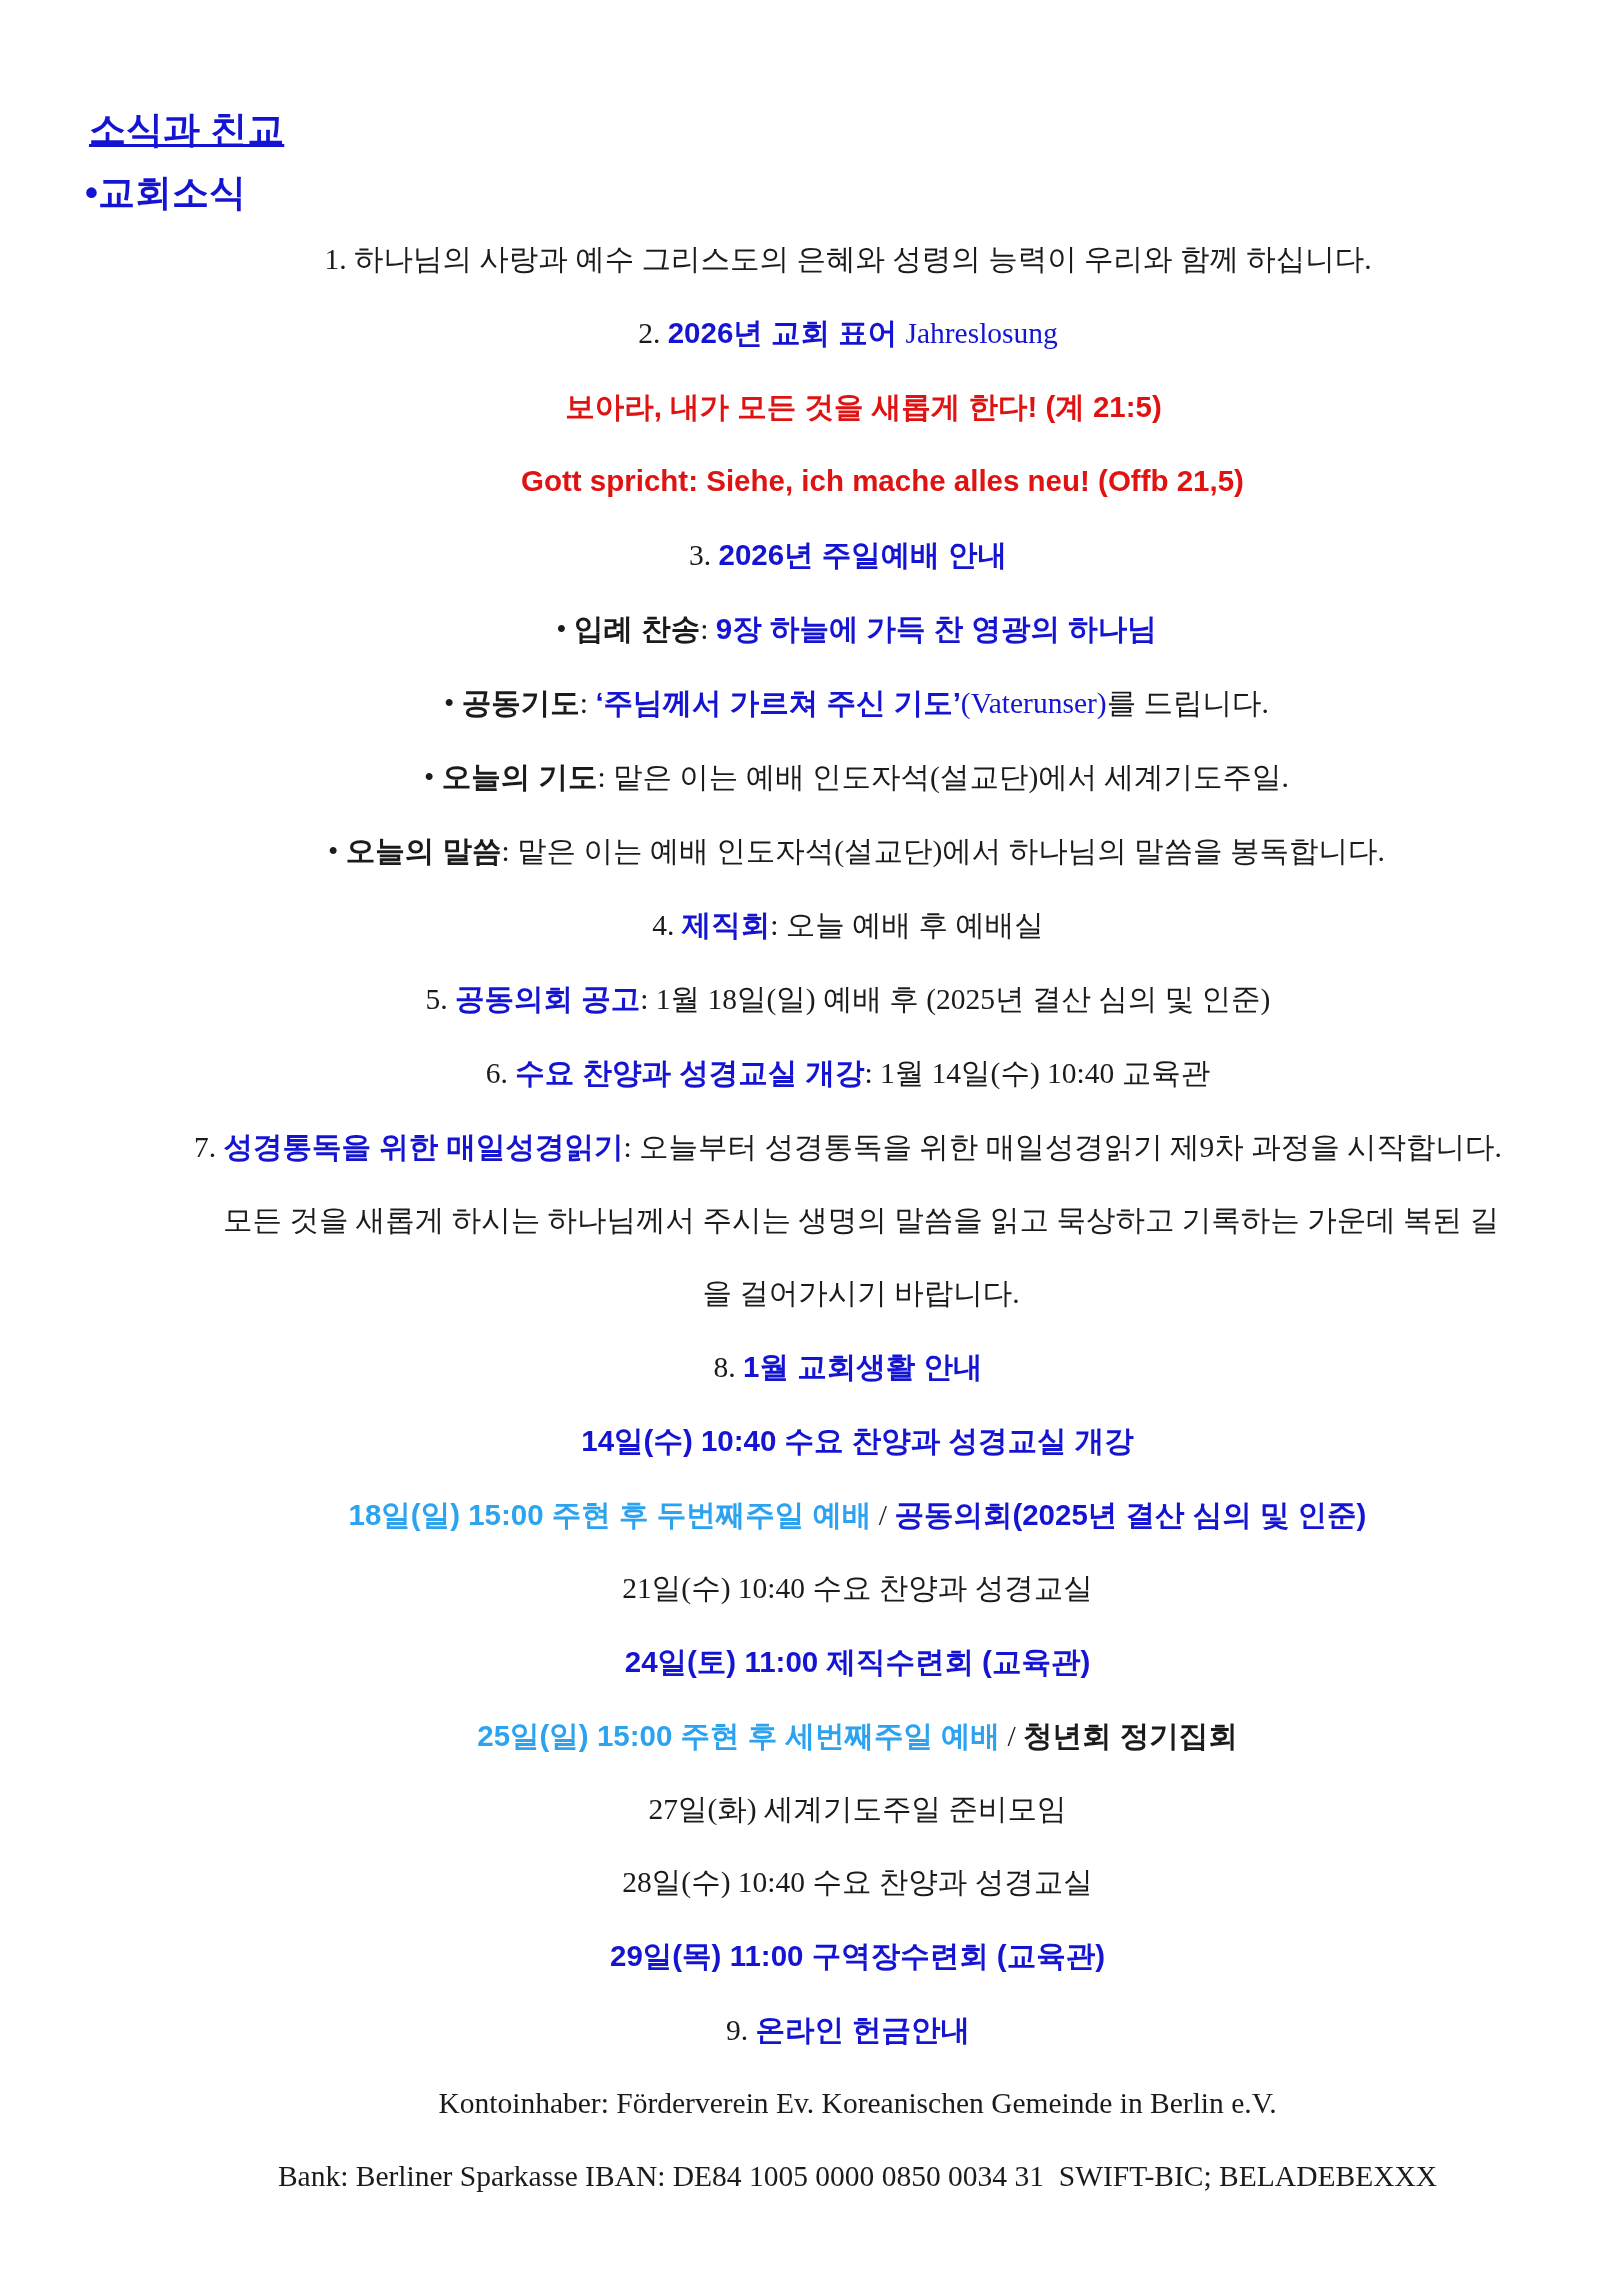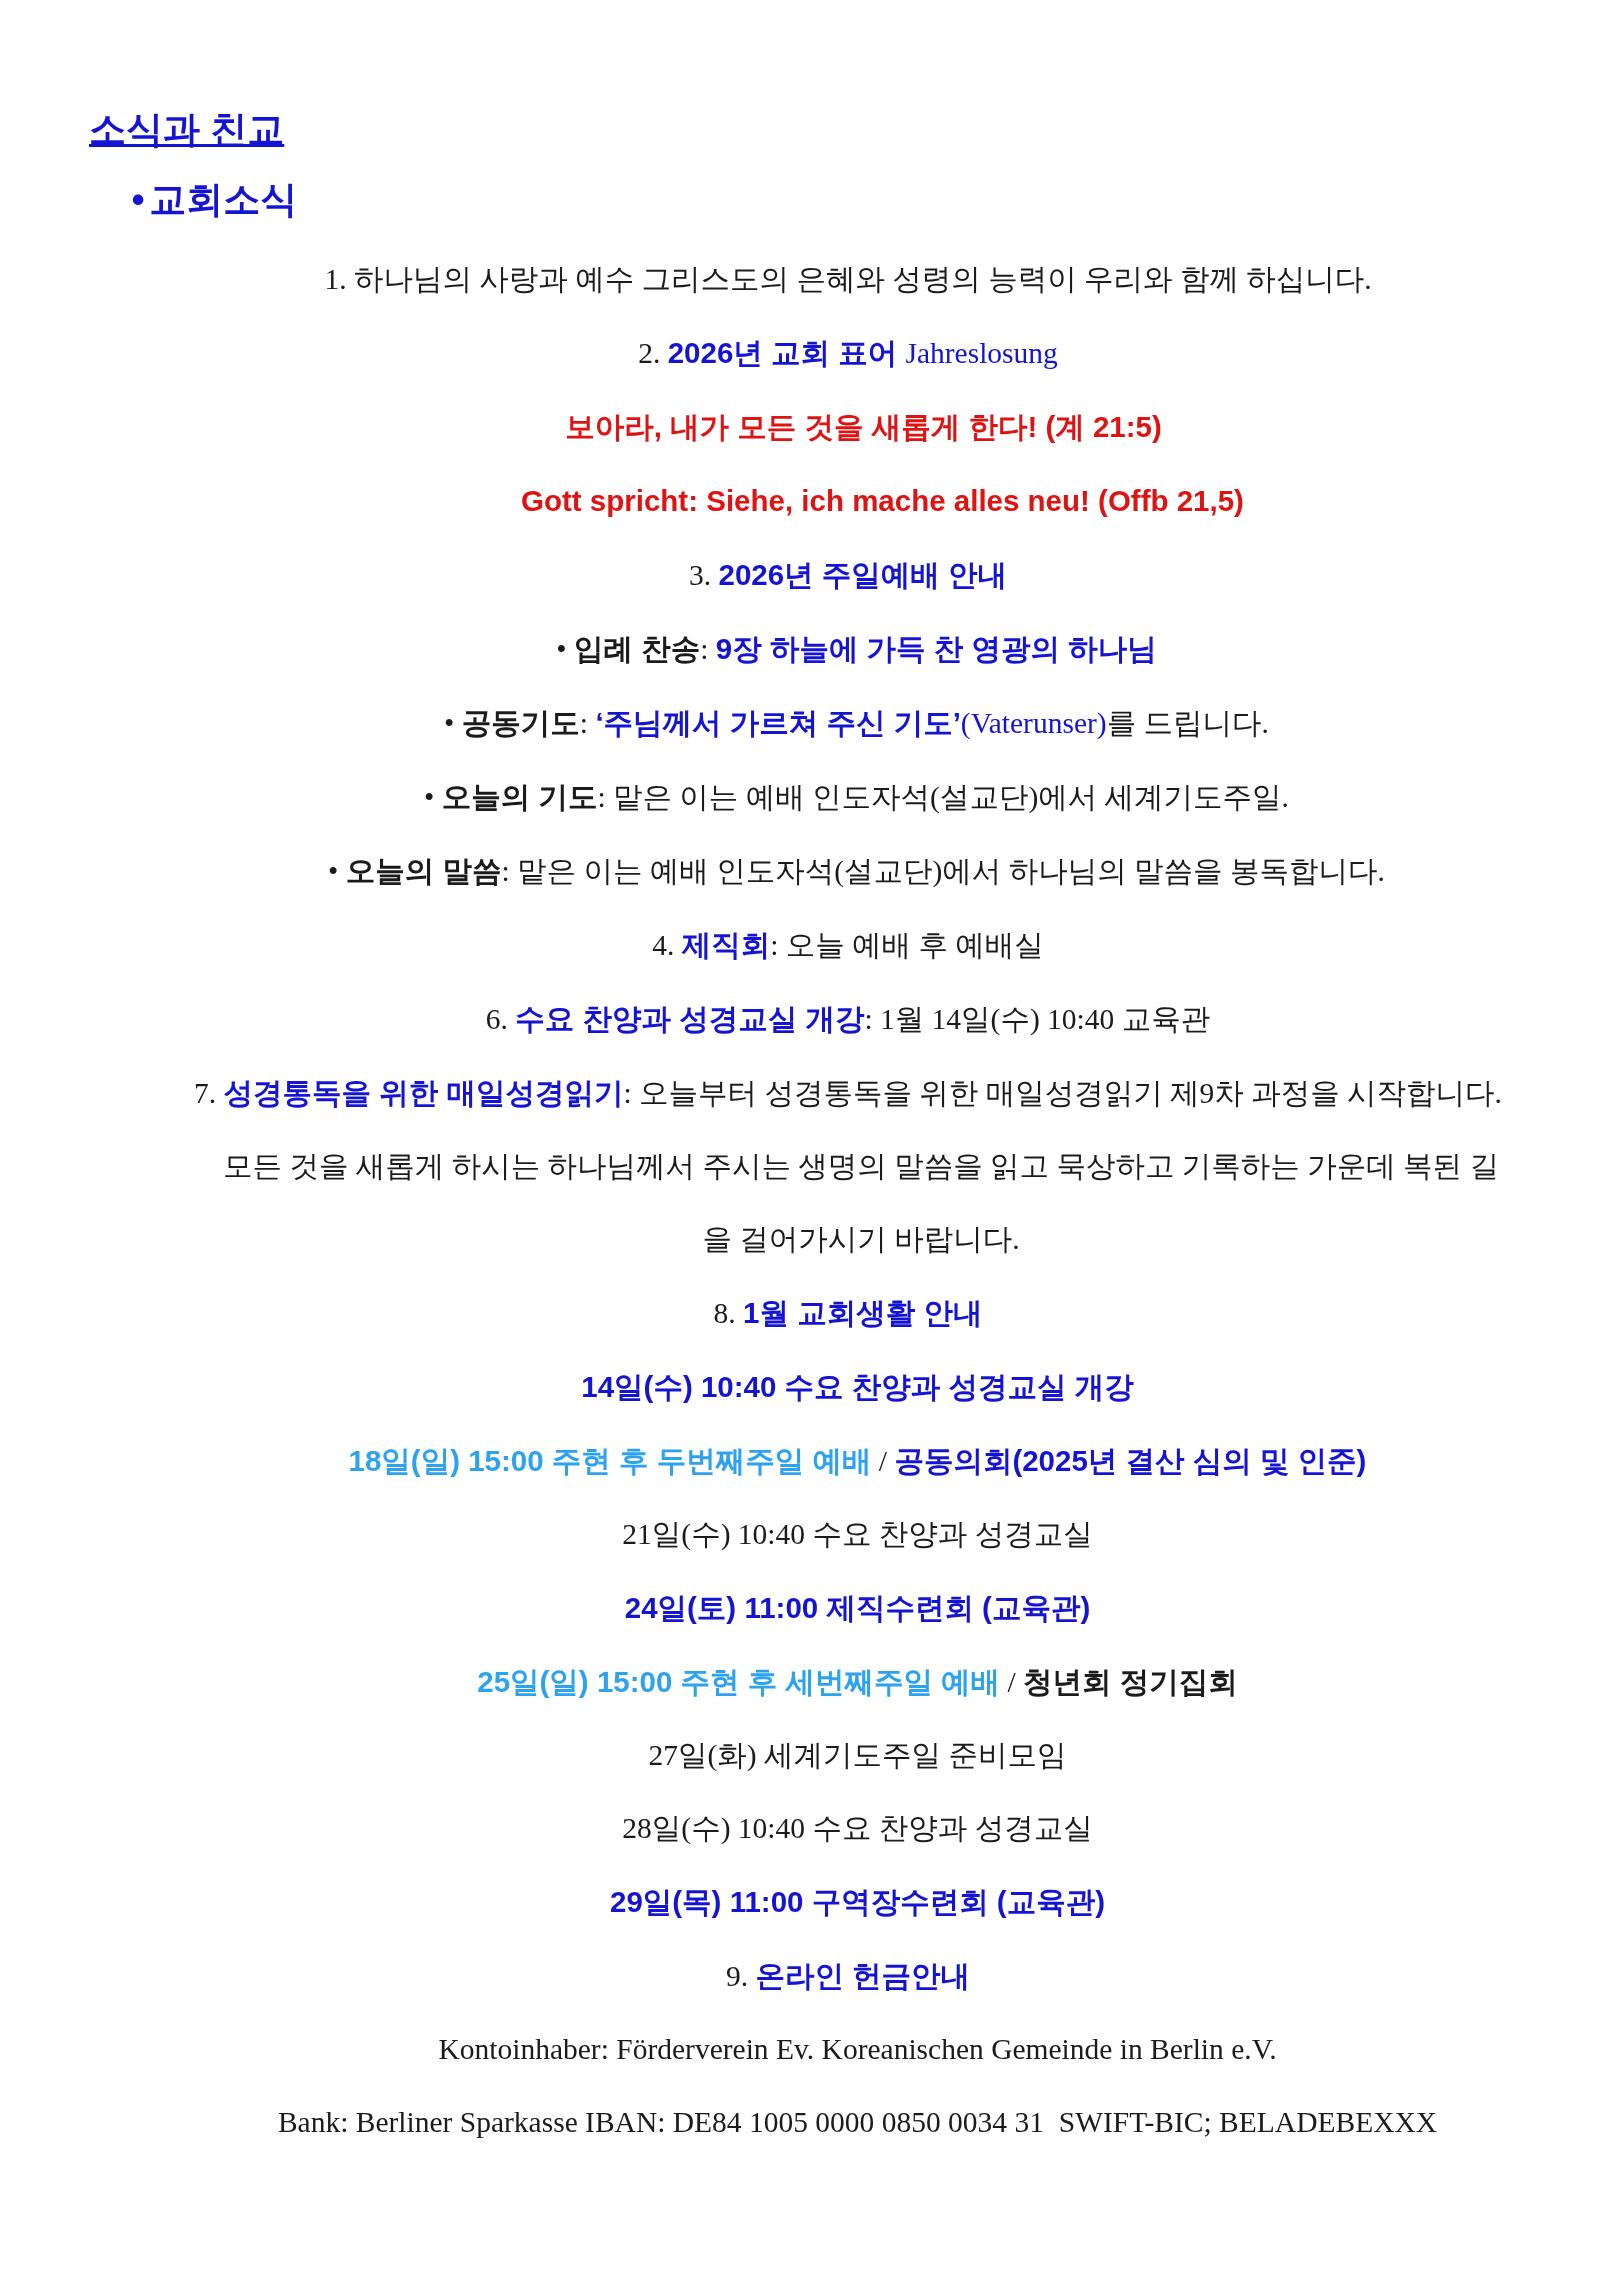--- a/index.html
+++ b/index.html
@@ -24,23 +24,23 @@
     margin:0;
     padding-left:89px;
     font-family:"Liberation Sans","DejaVu Sans",sans-serif;
     font-weight:bold;
     font-size:37px;
     line-height:65px;
     color:var(--blue);
     text-decoration:underline;
   }
   .section{
-    margin:10px;
-    padding-left:117px;
-    font-family:Liberation Mono, monospace;
+    margin:0;
+    padding-left:85px;
+    font-family:Liberation Sans, sans-serif;
     font-weight:bold;
     font-size:37px;
     line-height:61px;
     color:var(--blue);
   }
   .line{
     margin:0;
     font-size:29.5px;
     line-height:73px;
     white-space:pre;
@@ -97,20 +97,21 @@
       <p class="line in-num"><span class="s-k">1. </span><span class="s-k">하나님의 사랑과 예수 그리스도의 은혜와 성령의 능력이 우리와 함께 하십니다.</span></p>
       <p class="line in-num"><span class="s-k">2. </span><span class="s-b">2026년 교회 표어 </span><span class="s-bserif">Jahreslosung</span></p>
       <p class="line in-cont"><span class="s-r">보아라, 내가 모든 것을 새롭게 한다! (계 21:5)</span></p>
       <p class="line in-cont"><span class="s-rserif">Gott spricht: Siehe, ich mache alles neu! (Offb 21,5)</span></p>
       <p class="line in-num"><span class="s-k">3. </span><span class="s-b">2026년 주일예배 안내</span></p>
       <p class="line in-bullet"><span class="s-k">• </span><span class="s-kb">입례 찬송</span><span class="s-k">: </span><span class="s-b">9장 하늘에 가득 찬 영광의 하나님</span></p>
       <p class="line in-bullet"><span class="s-k">• </span><span class="s-kb">공동기도</span><span class="s-k">: </span><span class="s-b">‘주님께서 가르쳐 주신 기도’</span><span class="s-bserif">(Vaterunser)</span><span class="s-k">를 드립니다.</span></p>
       <p class="line in-bullet"><span class="s-k">• </span><span class="s-kb">오늘의 기도</span><span class="s-k">: </span><span class="s-k">맡은 이는 예배 인도자석(설교단)에서 세계기도주일.</span></p>
       <p class="line in-bullet"><span class="s-k">• </span><span class="s-kb">오늘의 말씀</span><span class="s-k">: </span><span class="s-k">맡은 이는 예배 인도자석(설교단)에서 하나님의 말씀을 봉독합니다.</span></p>
       <p class="line in-num"><span class="s-k">4. </span><span class="s-b">제직회</span><span class="s-k">: 오늘 예배 후 예배실</span></p>
+      <p class="line in-num"><span class="s-k">5. </span><span class="s-b">공동의회 공고</span><span class="s-k">: 1월 18일(일) 예배 후 (2025년 결산 심의 및 인준)</span></p>
       <p class="line in-num"><span class="s-k">6. </span><span class="s-b">수요 찬양과 성경교실 개강</span><span class="s-k">: 1월 14일(수) 10:40 교육관</span></p>
       <p class="line in-num"><span class="s-k">7. </span><span class="s-b">성경통독을 위한 매일성경읽기</span><span class="s-k">: 오늘부터 성경통독을 위한 매일성경읽기 제9차 과정을 시작합니다.</span></p>
       <p class="line in-cont2"><span class="s-k">모든 것을 새롭게 하시는 하나님께서 주시는 생명의 말씀을 읽고 묵상하고 기록하는 가운데 복된 길</span></p>
       <p class="line in-cont2"><span class="s-k">을 걸어가시기 바랍니다.</span></p>
       <p class="line in-num"><span class="s-k">8. </span><span class="s-b">1월 교회생활 안내</span></p>
       <p class="line in-sched"><span class="s-b">14일(수) 10:40 수요 찬양과 성경교실 개강</span></p>
       <p class="line in-sched"><span class="s-lb">18일(일) 15:00 주현 후 두번째주일 예배</span><span class="s-k"> / </span><span class="s-b">공동의회(2025년 결산 심의 및 인준)</span></p>
       <p class="line in-sched"><span class="s-k">21일(수) 10:40 수요 찬양과 성경교실</span></p>
       <p class="line in-sched"><span class="s-b">24일(토) 11:00 제직수련회 (교육관)</span></p>
       <p class="line in-sched"><span class="s-lb">25일(일) 15:00 주현 후 세번째주일 예배</span><span class="s-k"> / </span><span class="s-kb">청년회 정기집회</span></p>

